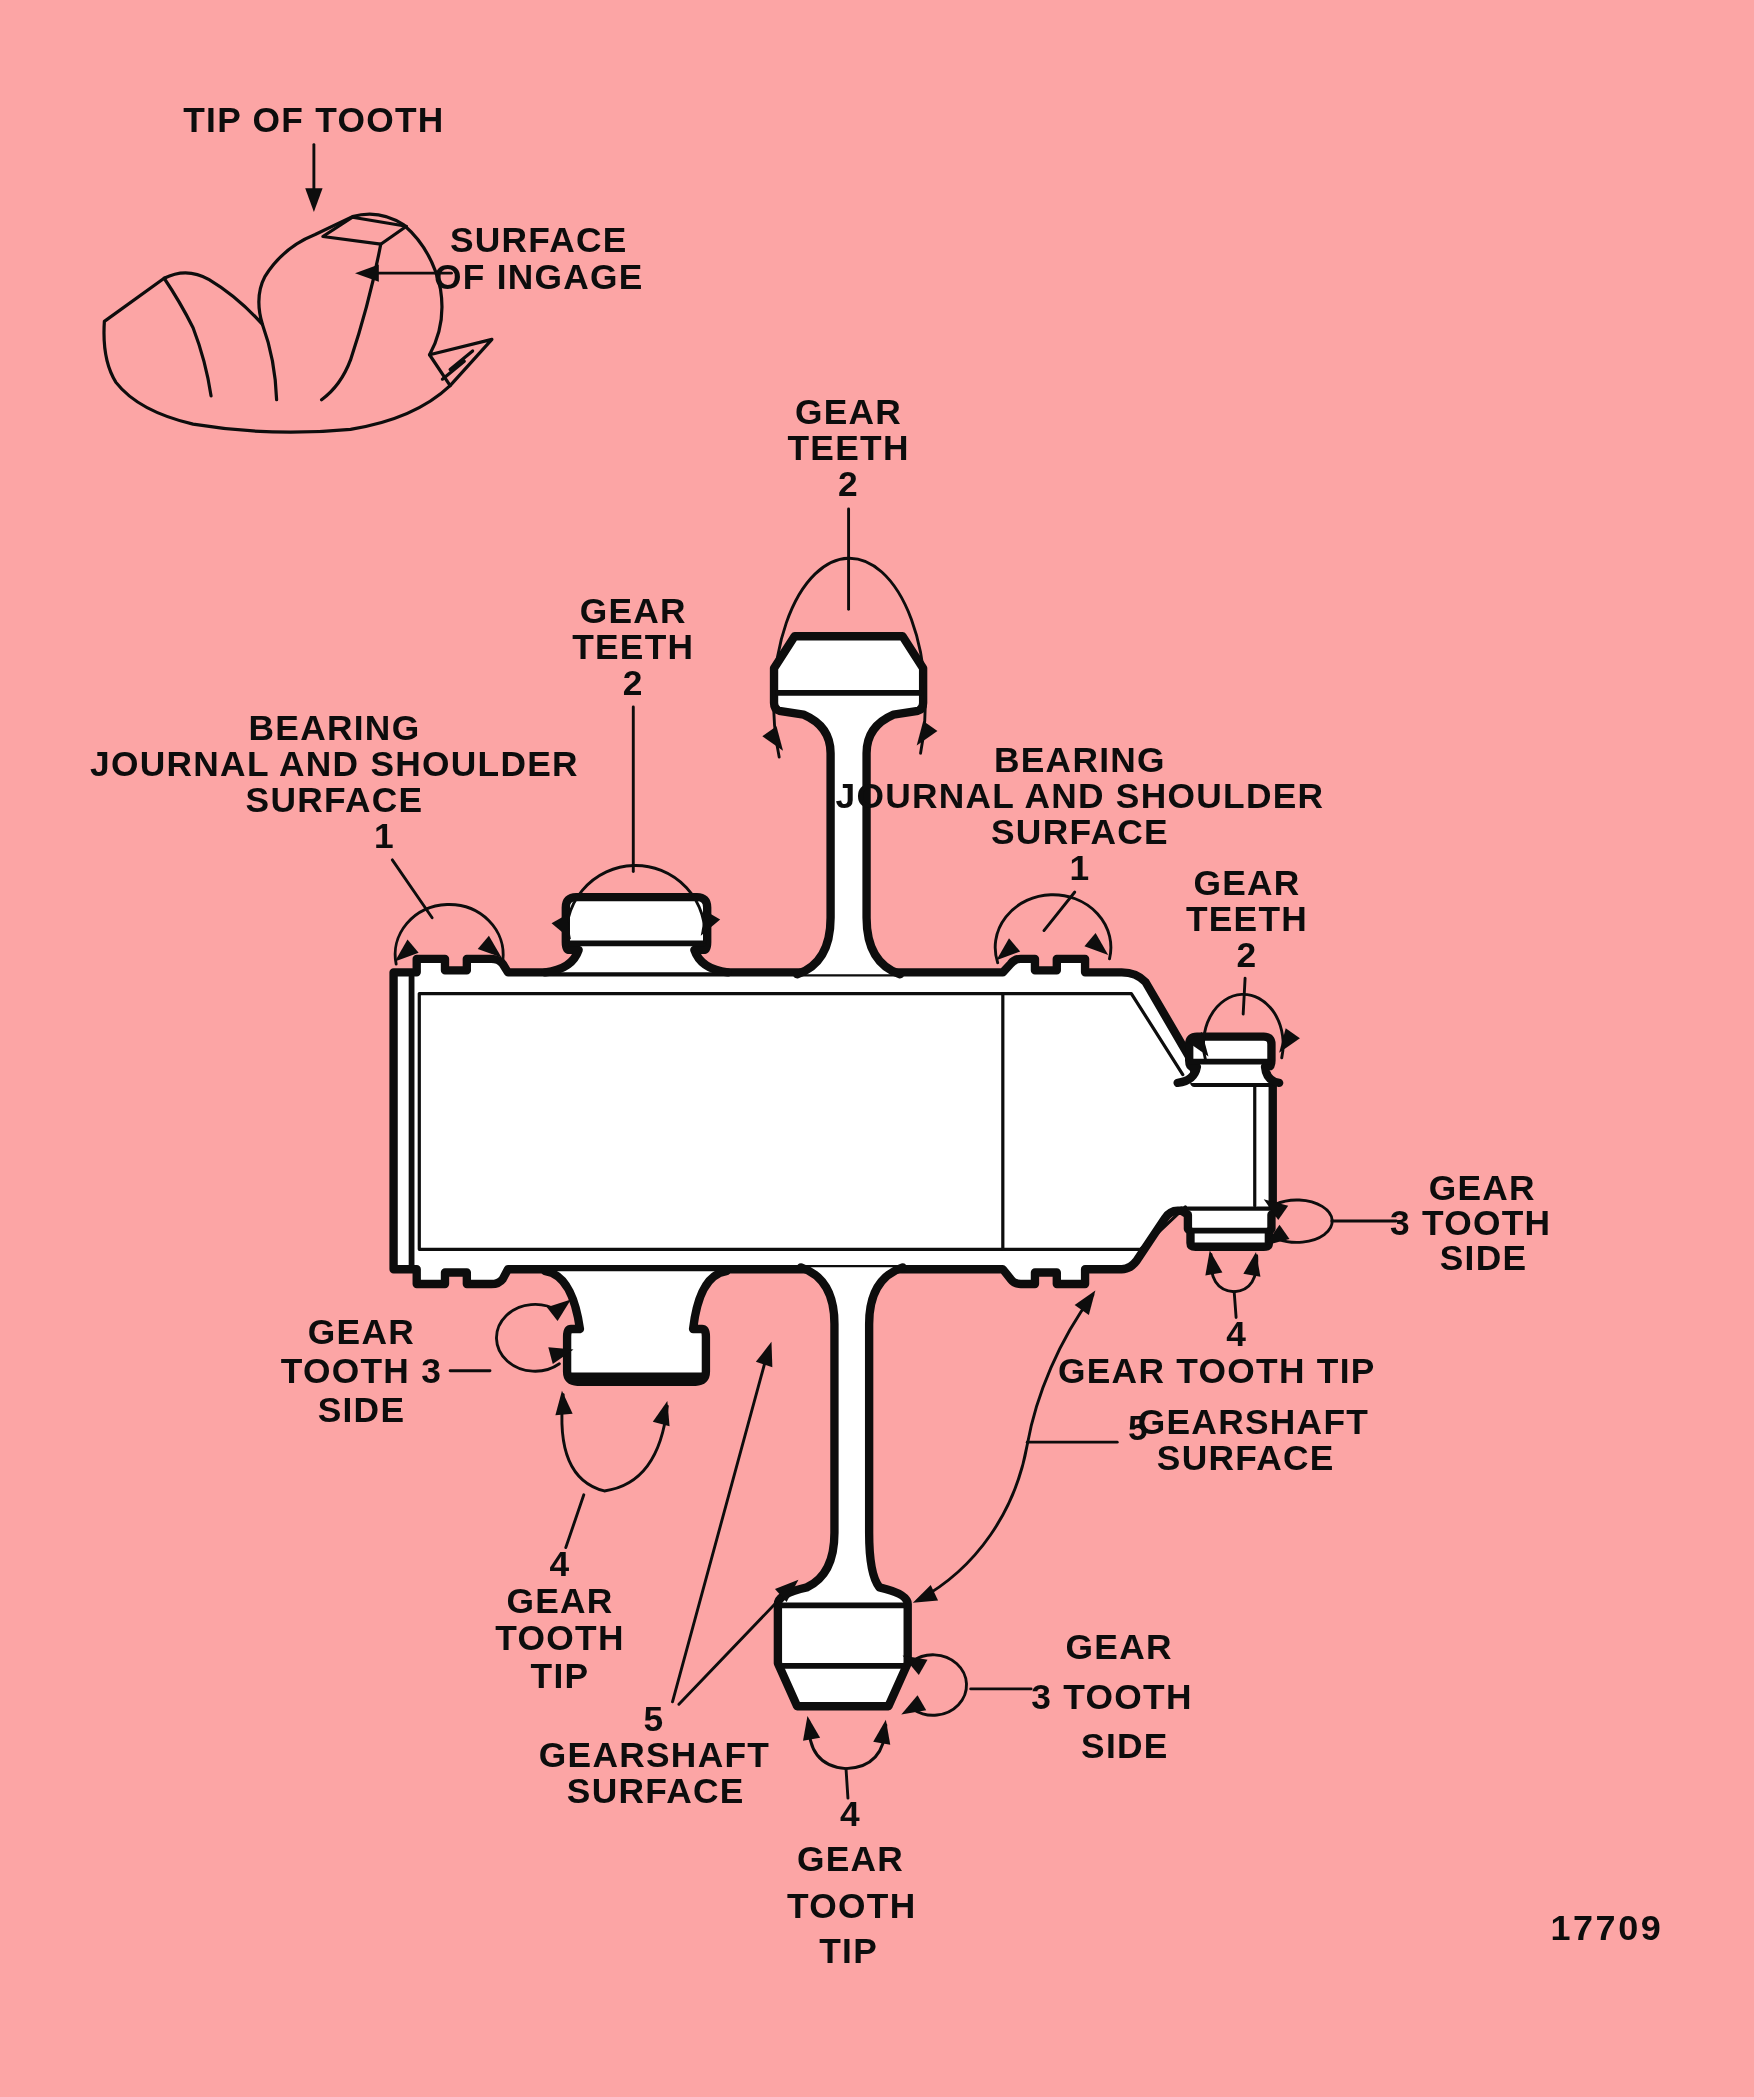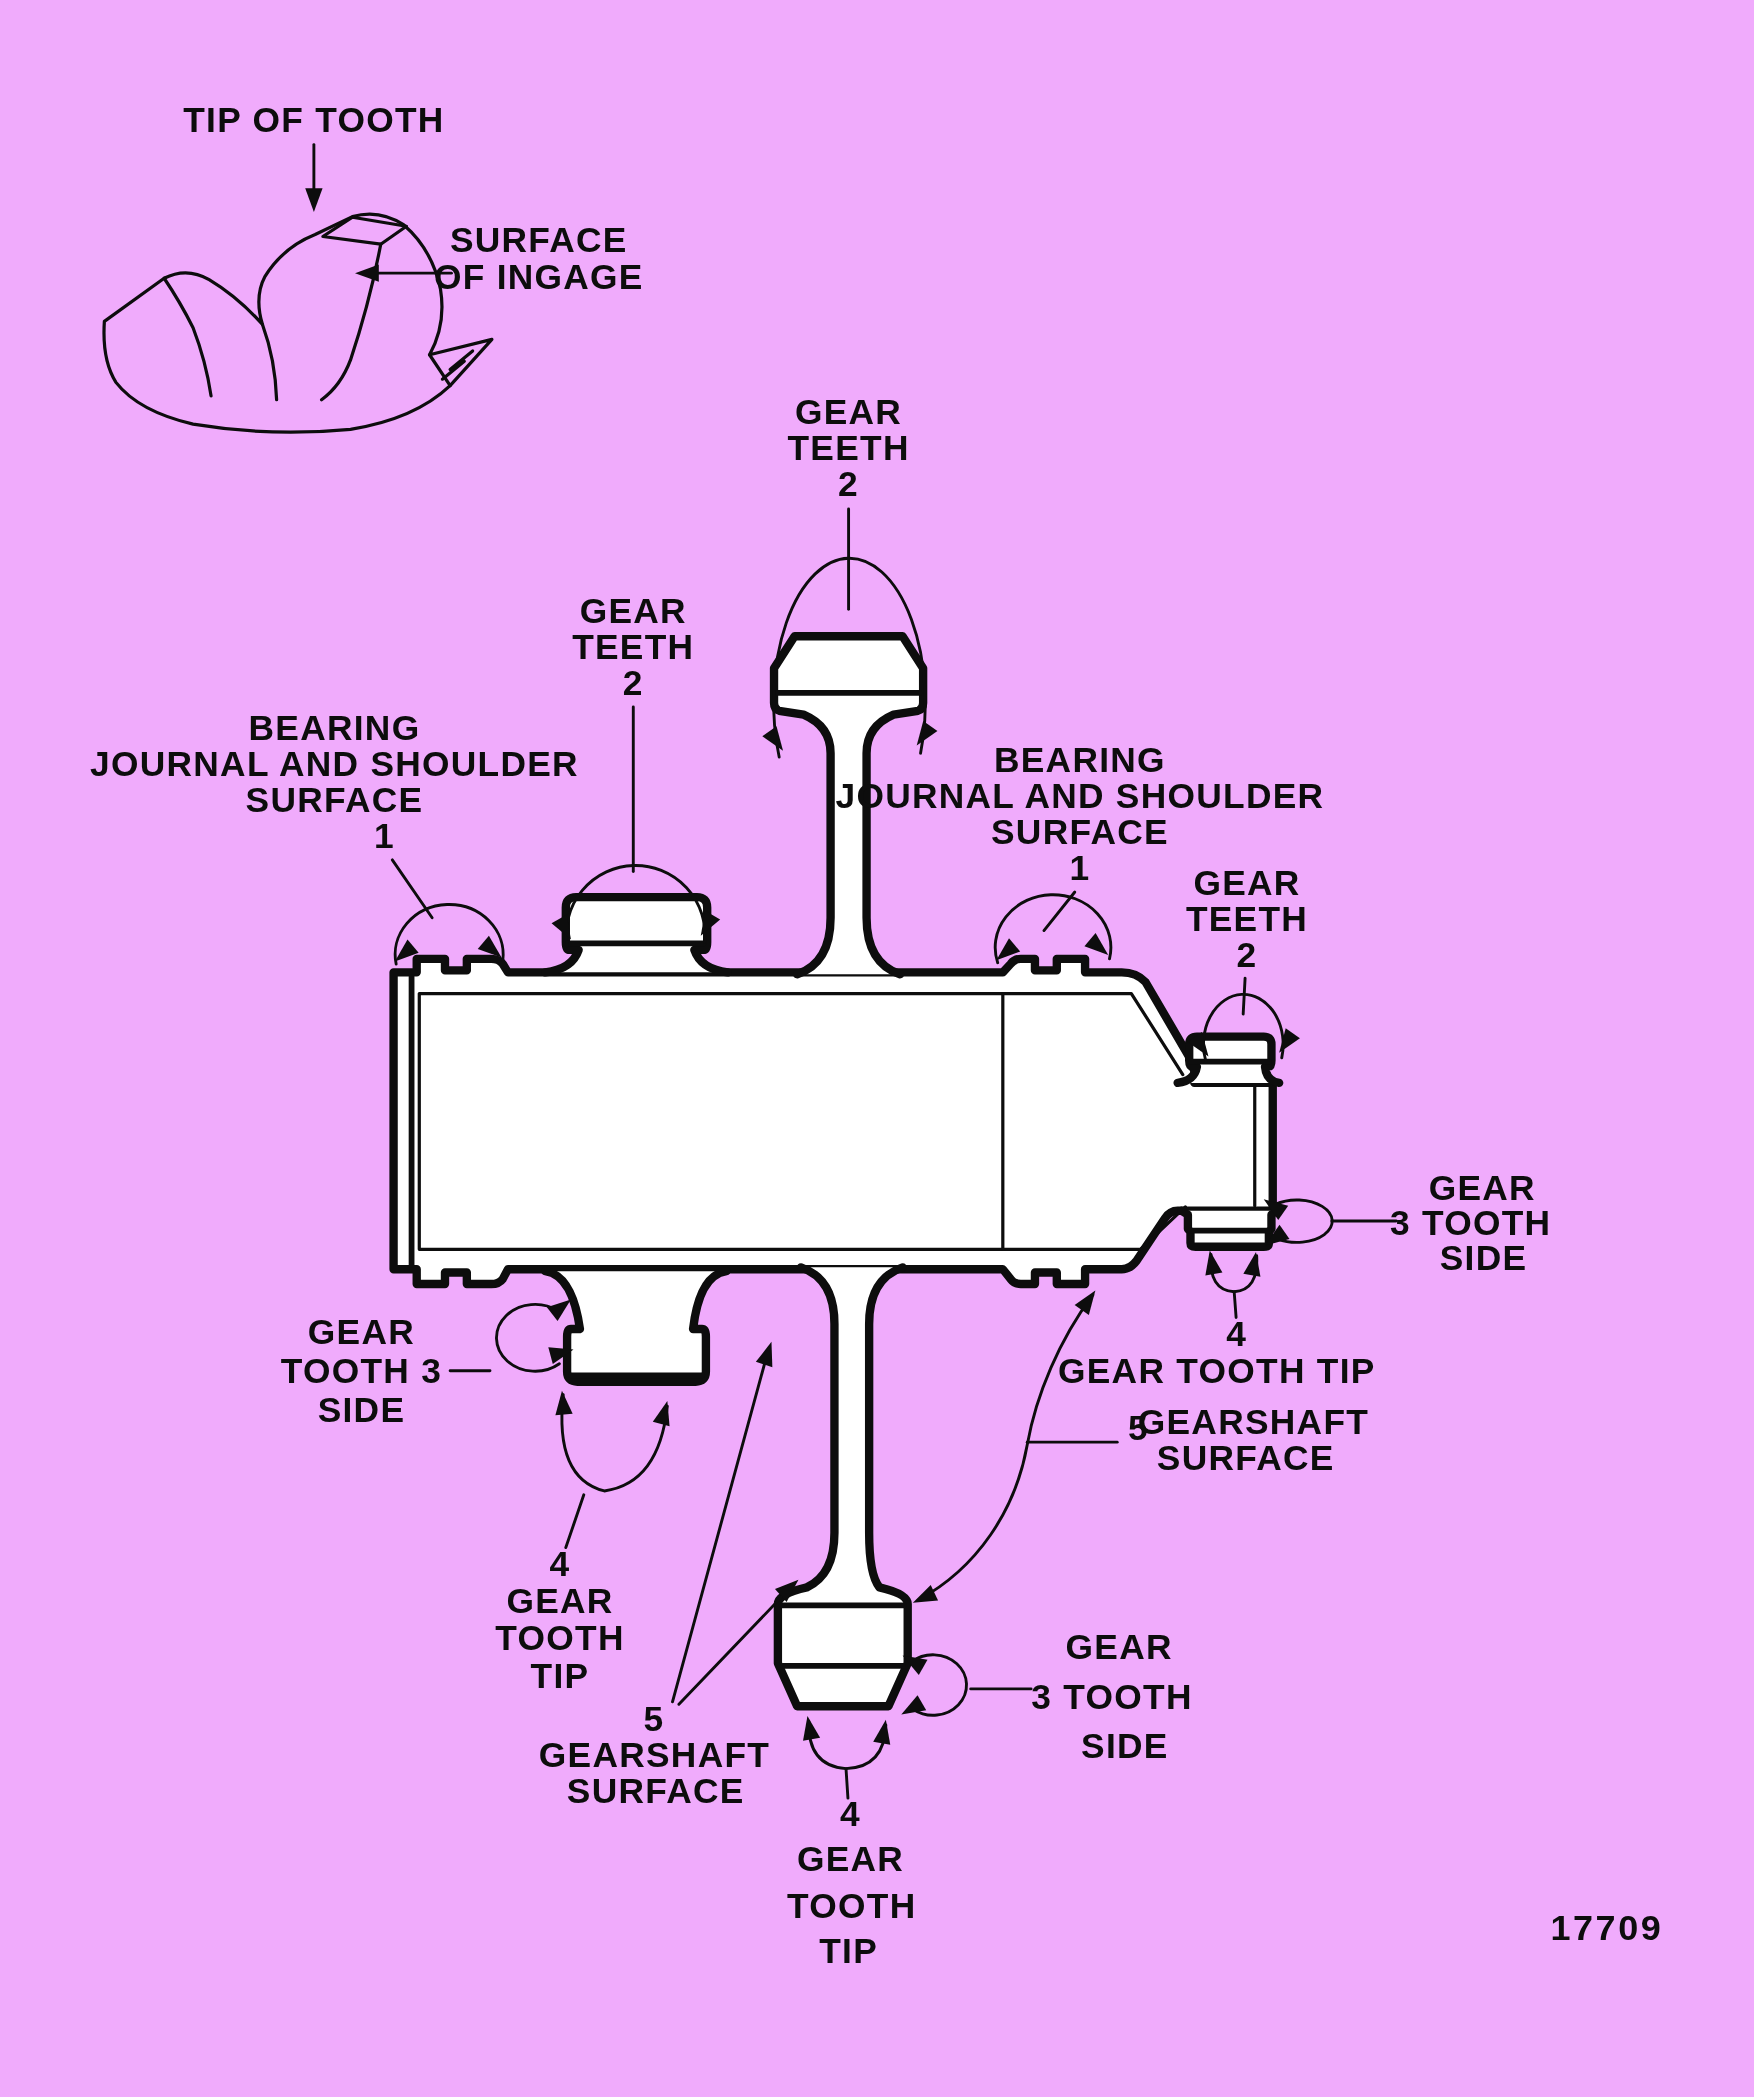--- a/index.html
+++ b/index.html
@@ -7,21 +7,21 @@
     padding: 0;
     background: #ffffff;
     width: 1755px;
     height: 2097px;
     font-family: "Liberation Sans", sans-serif;
   }
   #stage {
     position: relative;
     width: 1755px;
     height: 2097px;
-    background: #f0abfc;
+    background: #fca5a5;
     overflow: hidden;
   }
   svg { display: block; }
   text {
     font-family: "Liberation Sans", "DejaVu Sans", sans-serif;
     font-weight: 700;
     font-size: 55px;
     letter-spacing: 2px;
     fill: #0d0d0d;
   }

